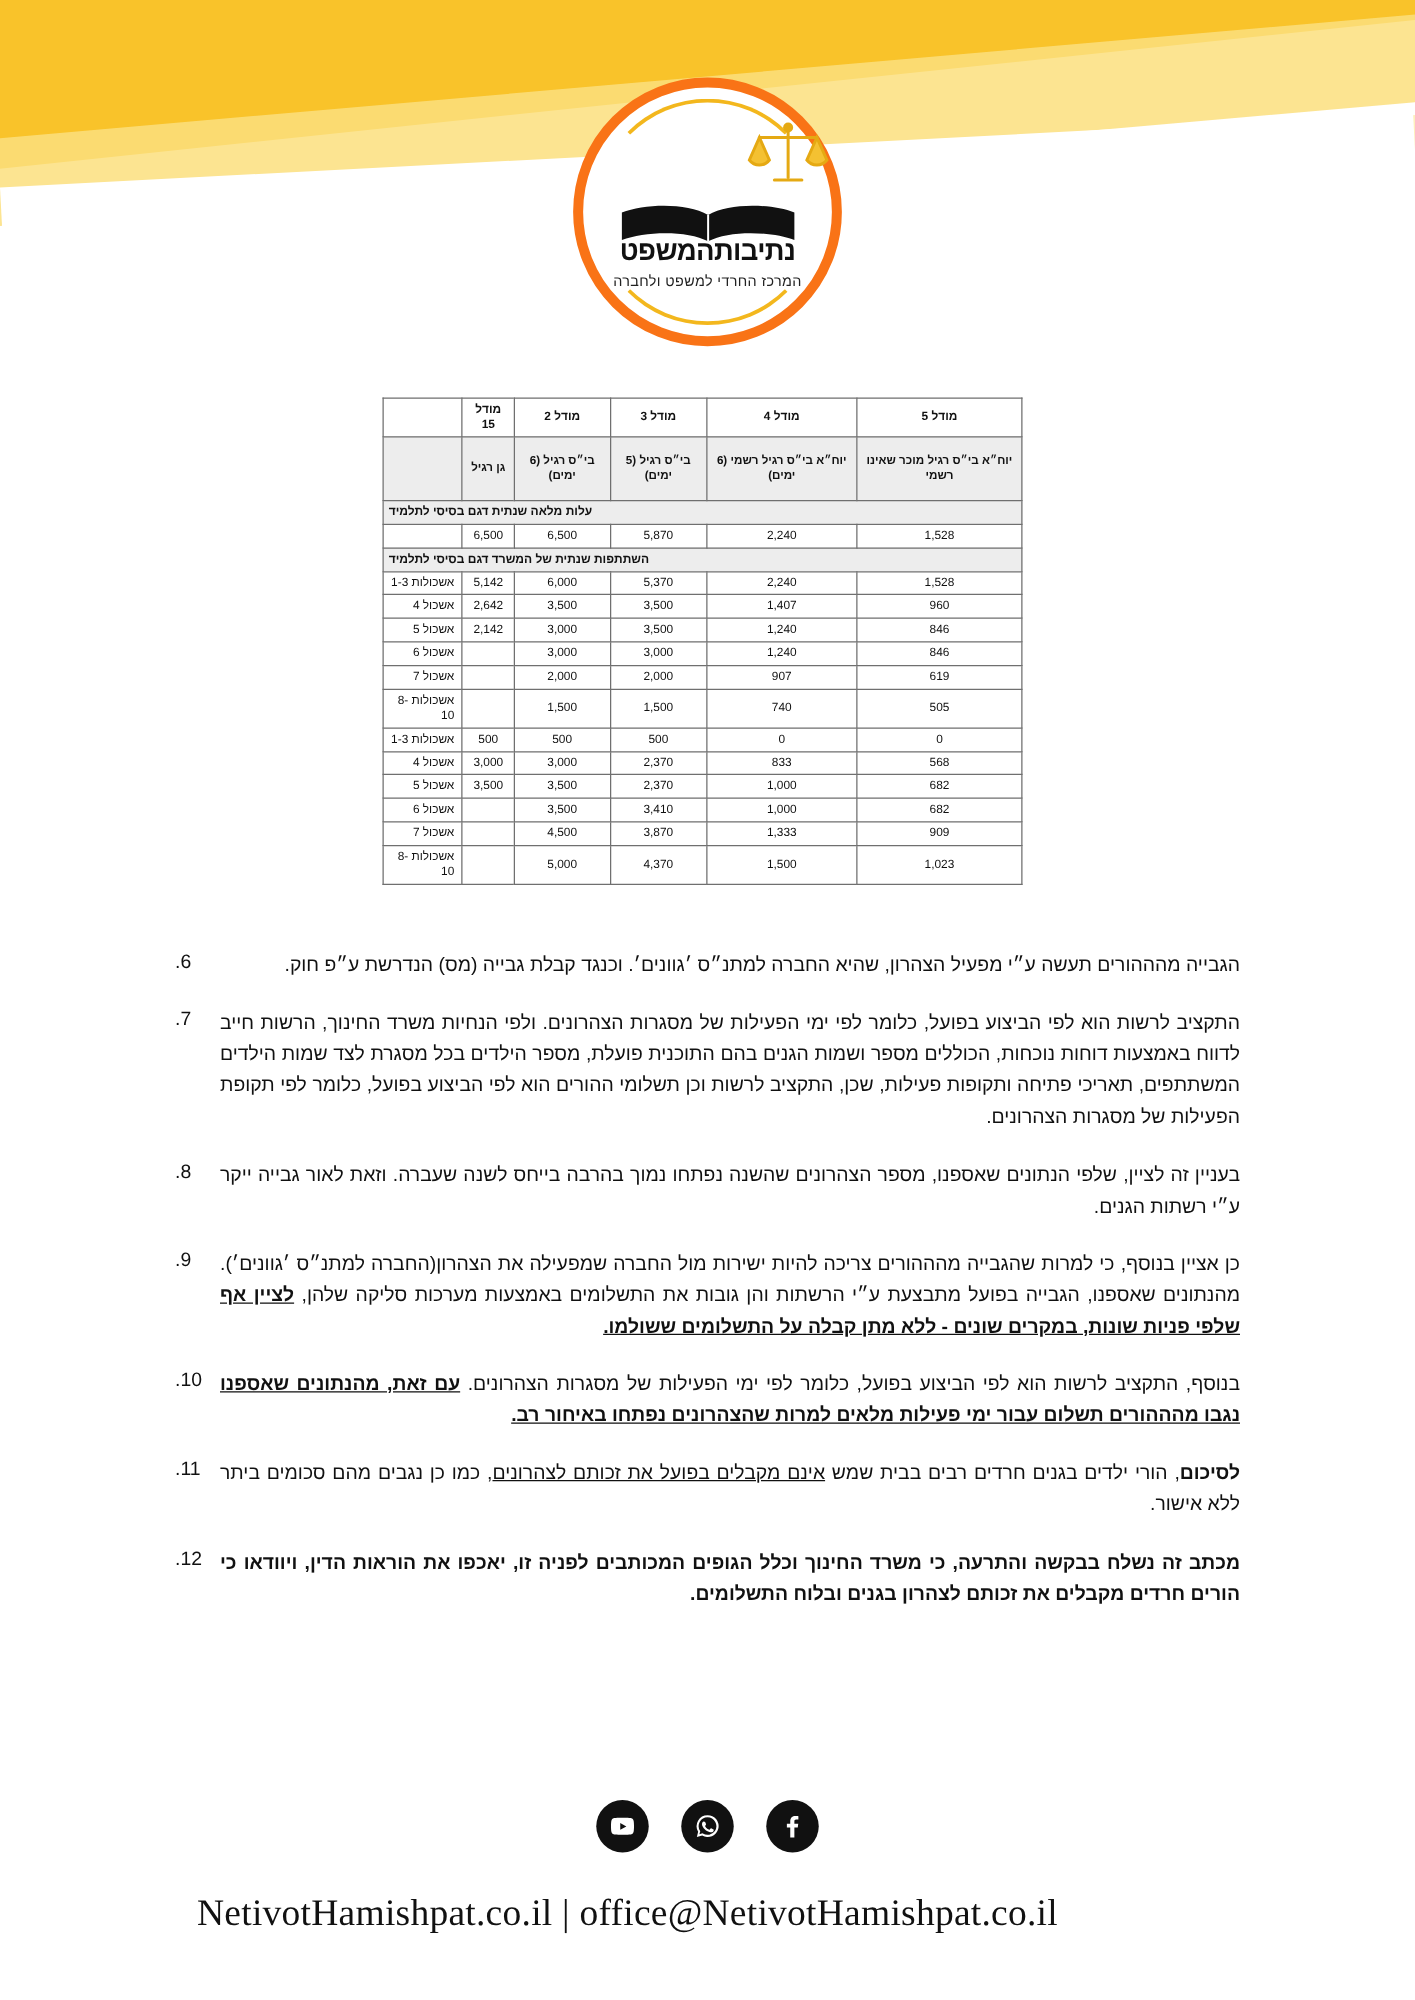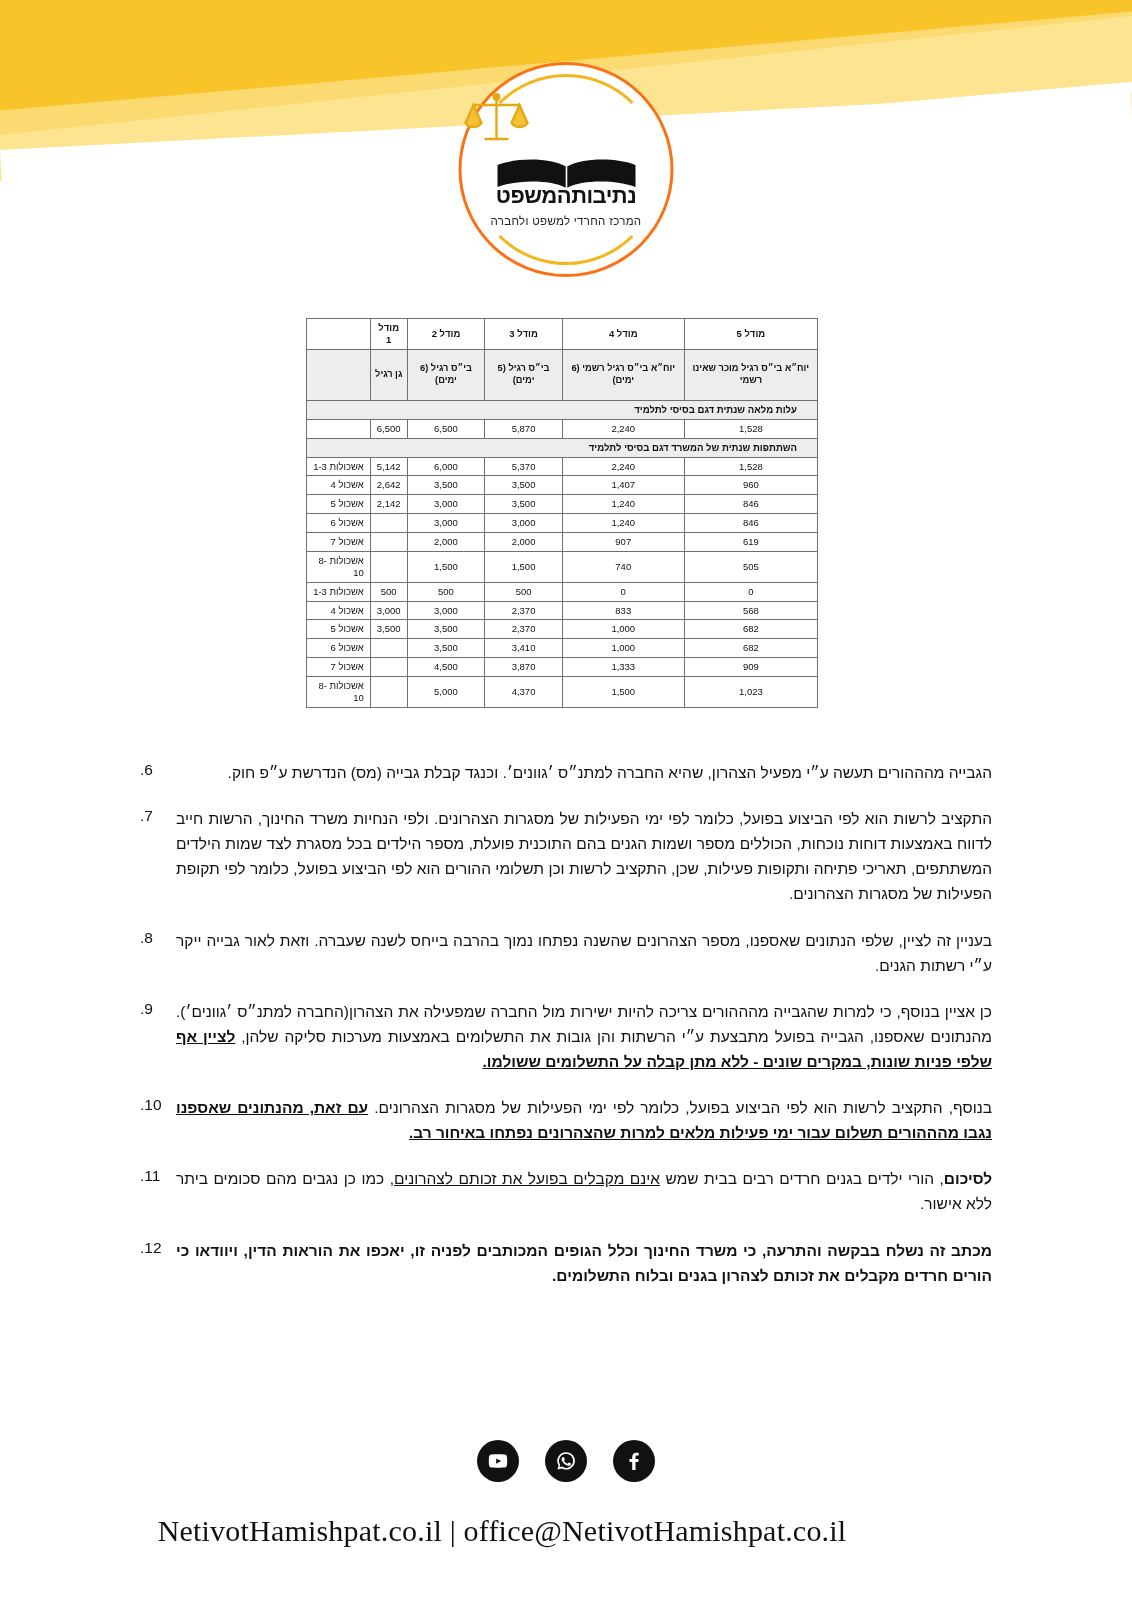--- a/index.html
+++ b/index.html
@@ -16,23 +16,23 @@
   .banner{position:absolute;top:0;left:0;width:1132px;height:290px;overflow:hidden;}
   .banner .y1{position:absolute;top:-90px;left:-60px;width:1260px;height:230px;background:#f9c32a;transform:rotate(-6deg);transform-origin:left top;}
   .banner .y2{position:absolute;top:60px;left:-40px;width:1240px;height:70px;background:#fcdf7e;transform:rotate(-5deg);opacity:.85;}
   .banner .y3{position:absolute;top:118px;left:320px;width:880px;height:40px;background:#fdeeb6;transform:rotate(-4deg);opacity:.9;}
   .banner .white-cut{position:absolute;top:150px;left:0;width:1132px;height:160px;background:#fff;transform:rotate(-3deg);transform-origin:left top;}
 
   
   .logo{
     position:absolute;top:62px;left:50%;transform:translateX(-50%);
     width:215px;height:215px;border-radius:50%;
-    background:#ffffff;border:3px solid #f97316;
+    background:#ffffff;border:8px solid #f97316;
     box-sizing:border-box;
-    display:flex;flex-direction:column;align-items:flex-end;justify-content:flex-start;
+    display:flex;flex-direction:column;align-items:flex-start;justify-content:flex-start;
     z-index:5;
   }
   .logo .arc{
     position:absolute;top:9px;left:9px;right:9px;bottom:9px;border-radius:50%;
     border:3px solid #f3b71d;border-left-color:transparent;border-right-color:transparent;
   }
   .scale-wrap{margin-top:26px;width:70px;height:62px;position:relative;}
   .scale-wrap svg{width:70px;height:62px;}
   .book{
     position:absolute;top:92px;left:50%;transform:translateX(-50%);
@@ -55,21 +55,21 @@
     padding:3px 4px;
     text-align:center;
     vertical-align:middle;
     color:#111;
     background:#fff;
     line-height:1.25;
   }
   th{background:#ededed;font-weight:bold;font-size:9.5px;}
   .hdr2 td{background:#ededed;font-weight:bold;height:44px;font-size:9.3px;}
   .section td{
-    background:#ededed;font-weight:bold;text-align:right;padding-right:20px;font-size:9.6px;
+    background:#ededed;font-weight:bold;text-align:left;padding-right:8px;font-size:9.6px;
   }
   .rowlabel{text-align:right;padding-right:6px;font-size:9.5px;}
 
   
   .content{position:absolute;top:760px;right:140px;width:852px;direction:rtl;}
   .item{display:flex;align-items:flex-start;margin-bottom:21px;}
   .num{width:36px;flex:0 0 36px;text-align:left;font-size:15.5px;color:#111;padding-top:1px;}
   .txt{flex:1;font-size:15.5px;line-height:1.62;text-align:justify;color:#111;}
 
   
@@ -118,21 +118,21 @@
 </div>
 
 <div class="tbl-wrap">
   <table>
     <thead>
       <tr>
         <th>מודל 5</th>
         <th>מודל 4</th>
         <th>מודל 3</th>
         <th>מודל 2</th>
-        <th>מודל 1</th>
+        <th>מודל 15</th>
         <th></th>
       </tr>
       <tr class="hdr2">
         <td>יוח״א בי״ס רגיל מוכר שאינו רשמי</td>
         <td>יוח״א בי״ס רגיל רשמי (6 ימים)</td>
         <td>בי״ס רגיל (5 ימים)</td>
         <td>בי״ס רגיל (6 ימים)</td>
         <td>גן רגיל</td>
         <td></td>
       </tr>

